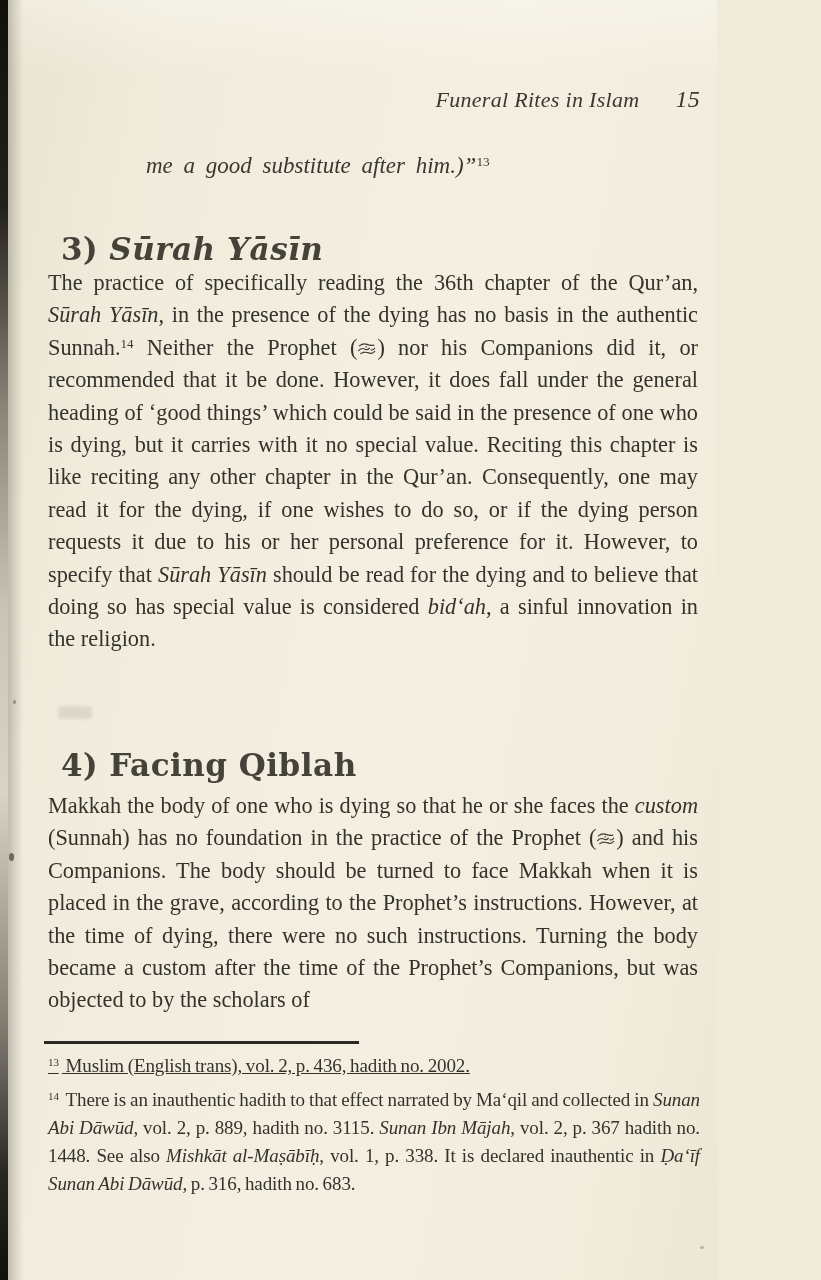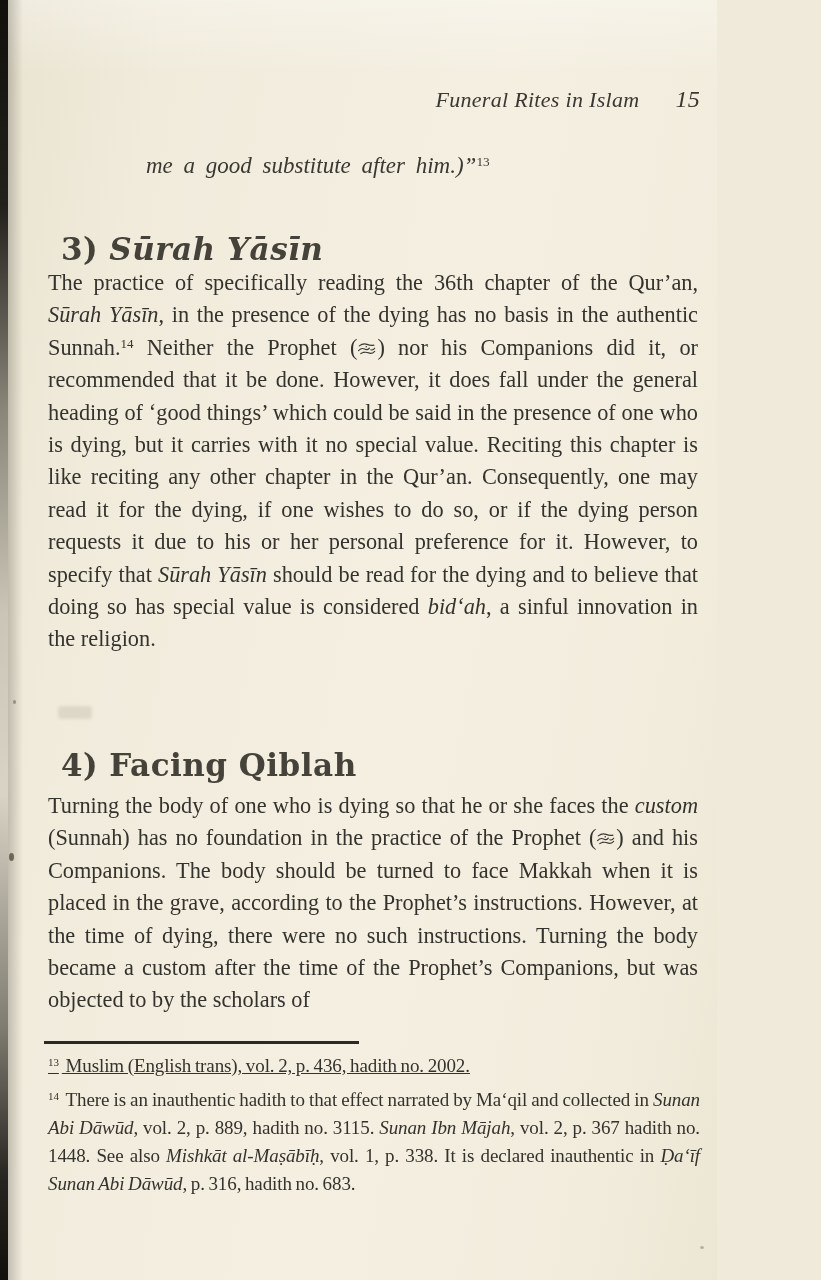--- a/index.html
+++ b/index.html
@@ -70,21 +70,21 @@
         <path d="M2 12 Q6 8 10 10 Q13 12 16 9"></path>
         <path d="M5 16 Q10 13 15 15 Q19 17 23 13"></path>
         <path d="M18 11 Q21 12 23 9"></path>
       </g>
       <circle cx="12" cy="7" r="1" fill="#3b3832"></circle>
       <circle cx="9" cy="14" r="0.9" fill="#3b3832"></circle>
     </svg><span>) nor his Companions did it, or recommended that it be done. However, it does fall under the general heading of ‘good things’ which could be said in the presence of one who is dying, but it carries with it no special value. Reciting this chapter is like reciting any other chapter in the Qur’an. Consequently, one may read it for the dying, if one wishes to do so, or if the dying person requests it due to his or her personal preference for it. However, to specify that </span><span class="it">Sūrah Yāsīn</span><span> should be read for the dying and to believe that doing so has special value is considered </span><span class="it">bid‘ah</span><span>, a sinful innovation in the religion.</span></p>
 
   <h2 class="h h4pos"><span class="hnum">4)</span><span>Facing Qiblah</span></h2>
 
-  <p class="body p2pos"><span>Turning the body of one who is dying so that he or she faces the </span><span class="it">custom</span><span> (Sunnah) has no foundation in the practice of the Prophet (</span><svg class="saw" viewBox="0 0 26 20" xmlns="http://www.w3.org/2000/svg">
+  <p class="body p2pos"><span>Makkah the body of one who is dying so that he or she faces the </span><span class="it">custom</span><span> (Sunnah) has no foundation in the practice of the Prophet (</span><svg class="saw" viewBox="0 0 26 20" xmlns="http://www.w3.org/2000/svg">
       <g fill="none" stroke="#3b3832" stroke-width="1.5" stroke-linecap="round">
         <path d="M3 6 Q8 2 13 4 T22 5"></path>
         <path d="M2 12 Q6 8 10 10 Q13 12 16 9"></path>
         <path d="M5 16 Q10 13 15 15 Q19 17 23 13"></path>
         <path d="M18 11 Q21 12 23 9"></path>
       </g>
       <circle cx="12" cy="7" r="1" fill="#3b3832"></circle>
       <circle cx="9" cy="14" r="0.9" fill="#3b3832"></circle>
     </svg><span>) and his Companions. The body should be turned to face Makkah when it is placed in the grave, according to the Prophet’s instructions. However, at the time of dying, there were no such instructions. Turning the body became a custom after the time of the Prophet’s Companions, but was objected to by the scholars of</span></p>
 

